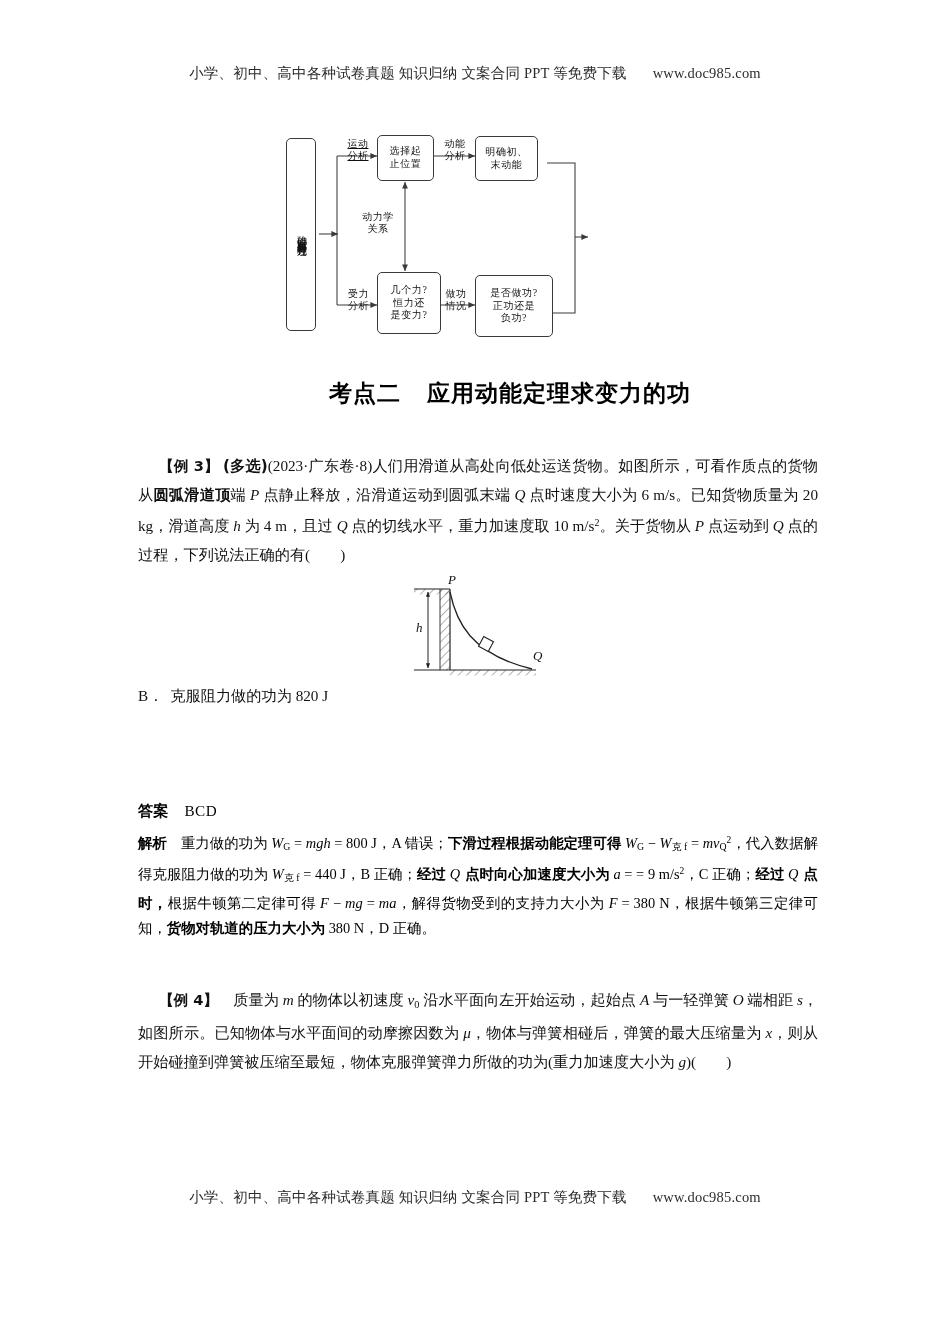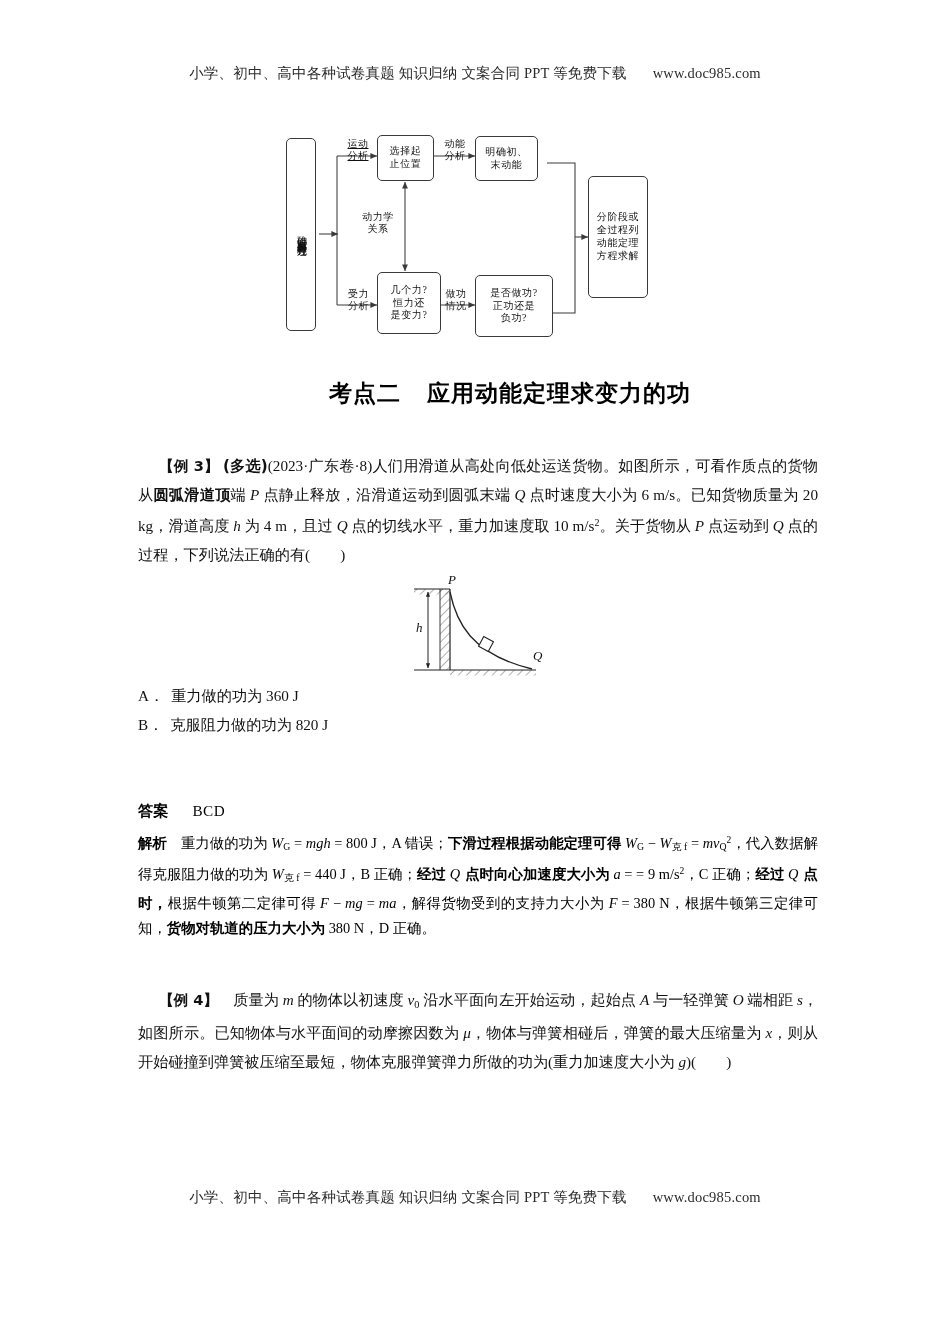--- a/index.html
+++ b/index.html
@@ -151,21 +151,21 @@
   }
   .opt .ol { margin-right: 7px; }
 
   .ans-row {
     position: absolute;
     left: 138px;
     width: 680px;
     font-size: 15.2px;
     line-height: 27px;
   }
-  .ans-row .ans-val { margin-left: 24px; letter-spacing: 0.5px; }
+  .ans-row .ans-val { margin-left: 16px; letter-spacing: 0.5px; }
 
   .sol-block {
     position: absolute;
     left: 138px;
     width: 680px;
     font-size: 14.4px;
     line-height: 25px;
     color: #000000;
     text-align: justify;
     text-justify: inter-character;
@@ -250,26 +250,20 @@
 恒力还
 是变力?</span>
     </div>
 
     <div class="fc-box" style="left:190px; top:142px; width:78px; height:62px;">
       <span>是否做功?
 正功还是
 负功?</span>
     </div>
 
-    <div class="fc-box" style="left:303px; top:43px; width:60px; height:122px;">
-      <span>分阶段或
-全过程列
-动能定理
-方程求解</span>
-    </div>
 
     <div class="fc-label" style="left:54px; top:5px; width:38px;text-decoration:underline;">运动
 分析</div>
     <div class="fc-label" style="left:150px; top:5px; width:40px;">动能
 分析</div>
     <div class="fc-label" style="left:66px; top:78px; width:54px;">动力学
 关系</div>
     <div class="fc-label" style="left:55px; top:155px; width:37px;">受力
 分析</div>
     <div class="fc-label" style="left:152px; top:155px; width:38px;">做功
@@ -313,23 +307,20 @@
 
       <line x1="24" y1="16" x2="24" y2="92" stroke="#222" stroke-width="1" marker-start="url(#ahd)" marker-end="url(#ahd)"></line>
     </svg>
     <div class="fig-lab" style="left:44px; top:-4px;">P</div>
     <div class="fig-lab" style="left:129px; top:72px;">Q</div>
     <div class="fig-lab" style="left:12px; top:44px;">h</div>
   </div>
 
   <div class="opt-list" style="top:682px;">
     <div class="opt">
-      <span class="ol">A．</span><span>重力做的功为 360 J</span>
-    </div>
-    <div class="opt">
       <span class="ol">B．</span><span>克服阻力做的功为 820 J</span>
     </div>
   </div>
 
   <div class="ans-row" style="top:797px;">
     <span class="bold-cn">答案</span><span class="ans-val">BCD</span>
   </div>
 
   <div class="sol-block" style="top:828px;">
     <span class="bold-cn lead">解析</span><span>重力做的功为 </span><i class="mi">W</i><span class="sub">G</span><span> = </span><i class="mi">mgh</i><span> = 800 J，A 错误；</span><span class="bold-cn">下滑过程根据动能定理可得</span><span> </span><i class="mi">W</i><span class="sub">G</span><span> − </span><i class="mi">W</i><span class="sub">克 f</span><span> = </span><i class="mi">mv</i><span class="sub">Q</span><span class="sup">2</span><span>，代入数据解得克服阻力做的功为 </span><i class="mi">W</i><span class="sub">克 f</span><span> = 440 J，B 正确；</span><span class="bold-cn">经过</span><span> </span><i class="mi">Q</i><span class="bold-cn"> 点时向心加速度大小为</span><span> </span><i class="mi">a</i><span> = = 9 m/s</span><span class="sup">2</span><span>，C 正确；</span><span class="bold-cn">经过</span><span> </span><i class="mi">Q</i><span class="bold-cn"> 点时，</span><span>根据牛顿第二定律可得 </span><i class="mi">F</i><span> − </span><i class="mi">mg</i><span> = </span><i class="mi">ma</i><span>，解得货物受到的支持力大小为 </span><i class="mi">F</i><span> = 380 N，根据牛顿第三定律可知，</span><span class="bold-cn">货物对轨道的压力大小为</span><span> 380 N，D 正确。</span>

